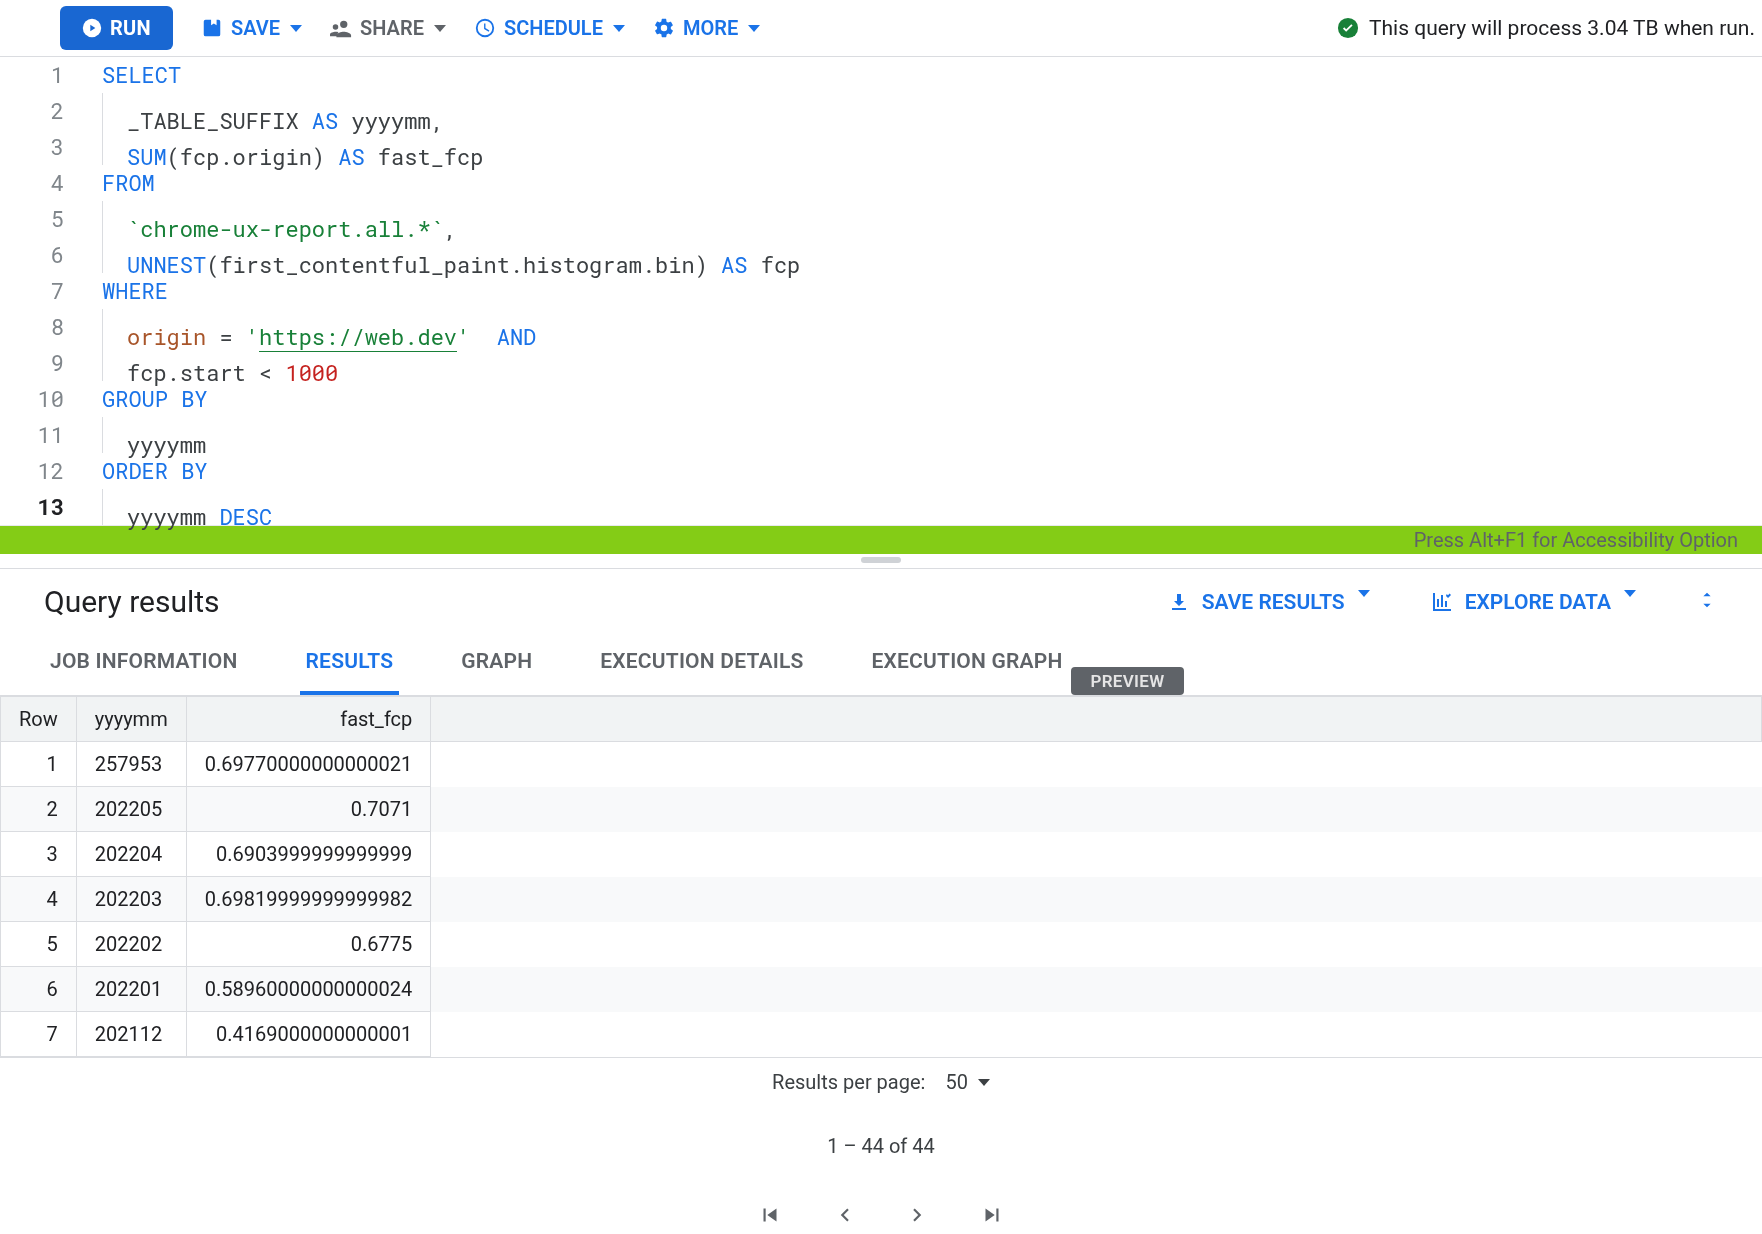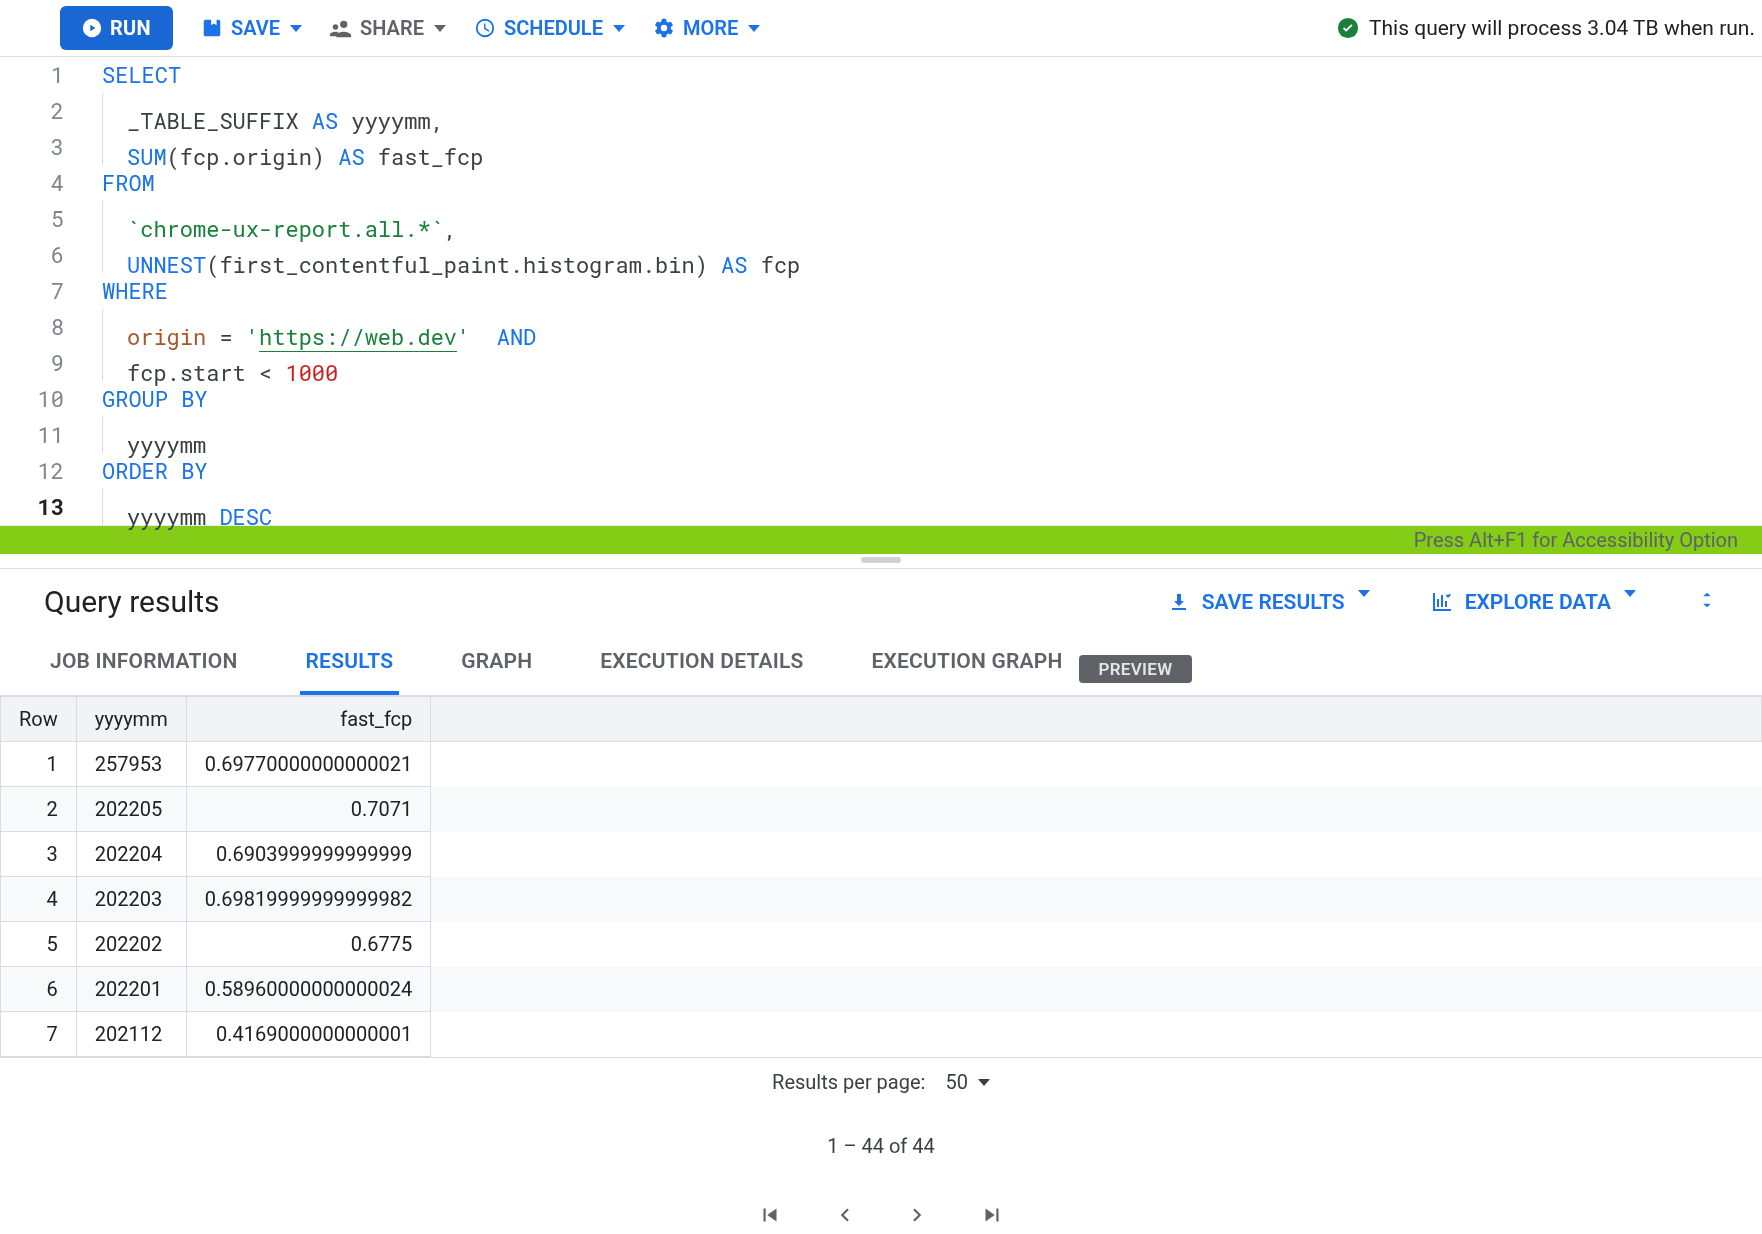--- a/index.html
+++ b/index.html
@@ -55,21 +55,21 @@
   .results-hdr h2{margin:0;font:400 30px/1 var(--sans);}
   .res-actions{margin-left:auto;display:flex;align-items:center;gap:60px;}
   .res-act{display:flex;align-items:flex-start;gap:11px;color:var(--blue);font:600 21px var(--sans);cursor:pointer;}
   .res-act svg{width:24px;height:24px;fill:currentColor;}
   .expand-toggle svg{width:22px;height:22px;fill:var(--blue);}
 
   
   .tabs{display:flex;gap:56px;padding:0 44px;border-bottom:1px solid var(--border);}
   .tab{padding:18px 6px;font:600 21px var(--sans);color:var(--grey-text);cursor:pointer;border-bottom:4px solid transparent;letter-spacing:.2px;}
   .tab.active{color:var(--blue);border-bottom-color:var(--blue);}
-  .tab-group{display:flex;align-items:center;gap:16px;}
+  .tab-group{display:flex;align-items:flex-end;gap:8px;}
   .badge{background:#5f6368;color:#e5e5e5;font:600 17px var(--sans);padding:4px 20px;border-radius:4px;letter-spacing:.3px;margin-top:12px;}
 
   
   .tbl-wrap{min-height:200px;}
   table{border-collapse:collapse;}
   thead th{background:#f1f3f4;color:#202124;font:400 20px var(--sans);text-align:left;padding:10px 18px;border:1px solid var(--border);}
   tbody td{font:400 20px var(--sans);padding:10px 18px;border:1px solid var(--border);}
   tbody tr:nth-child(even) td{background:#f8f9fa;}
   td.r, th.r{text-align:right;}
   .filler-head{background:#f1f3f4;border-bottom:1px solid var(--border);}

